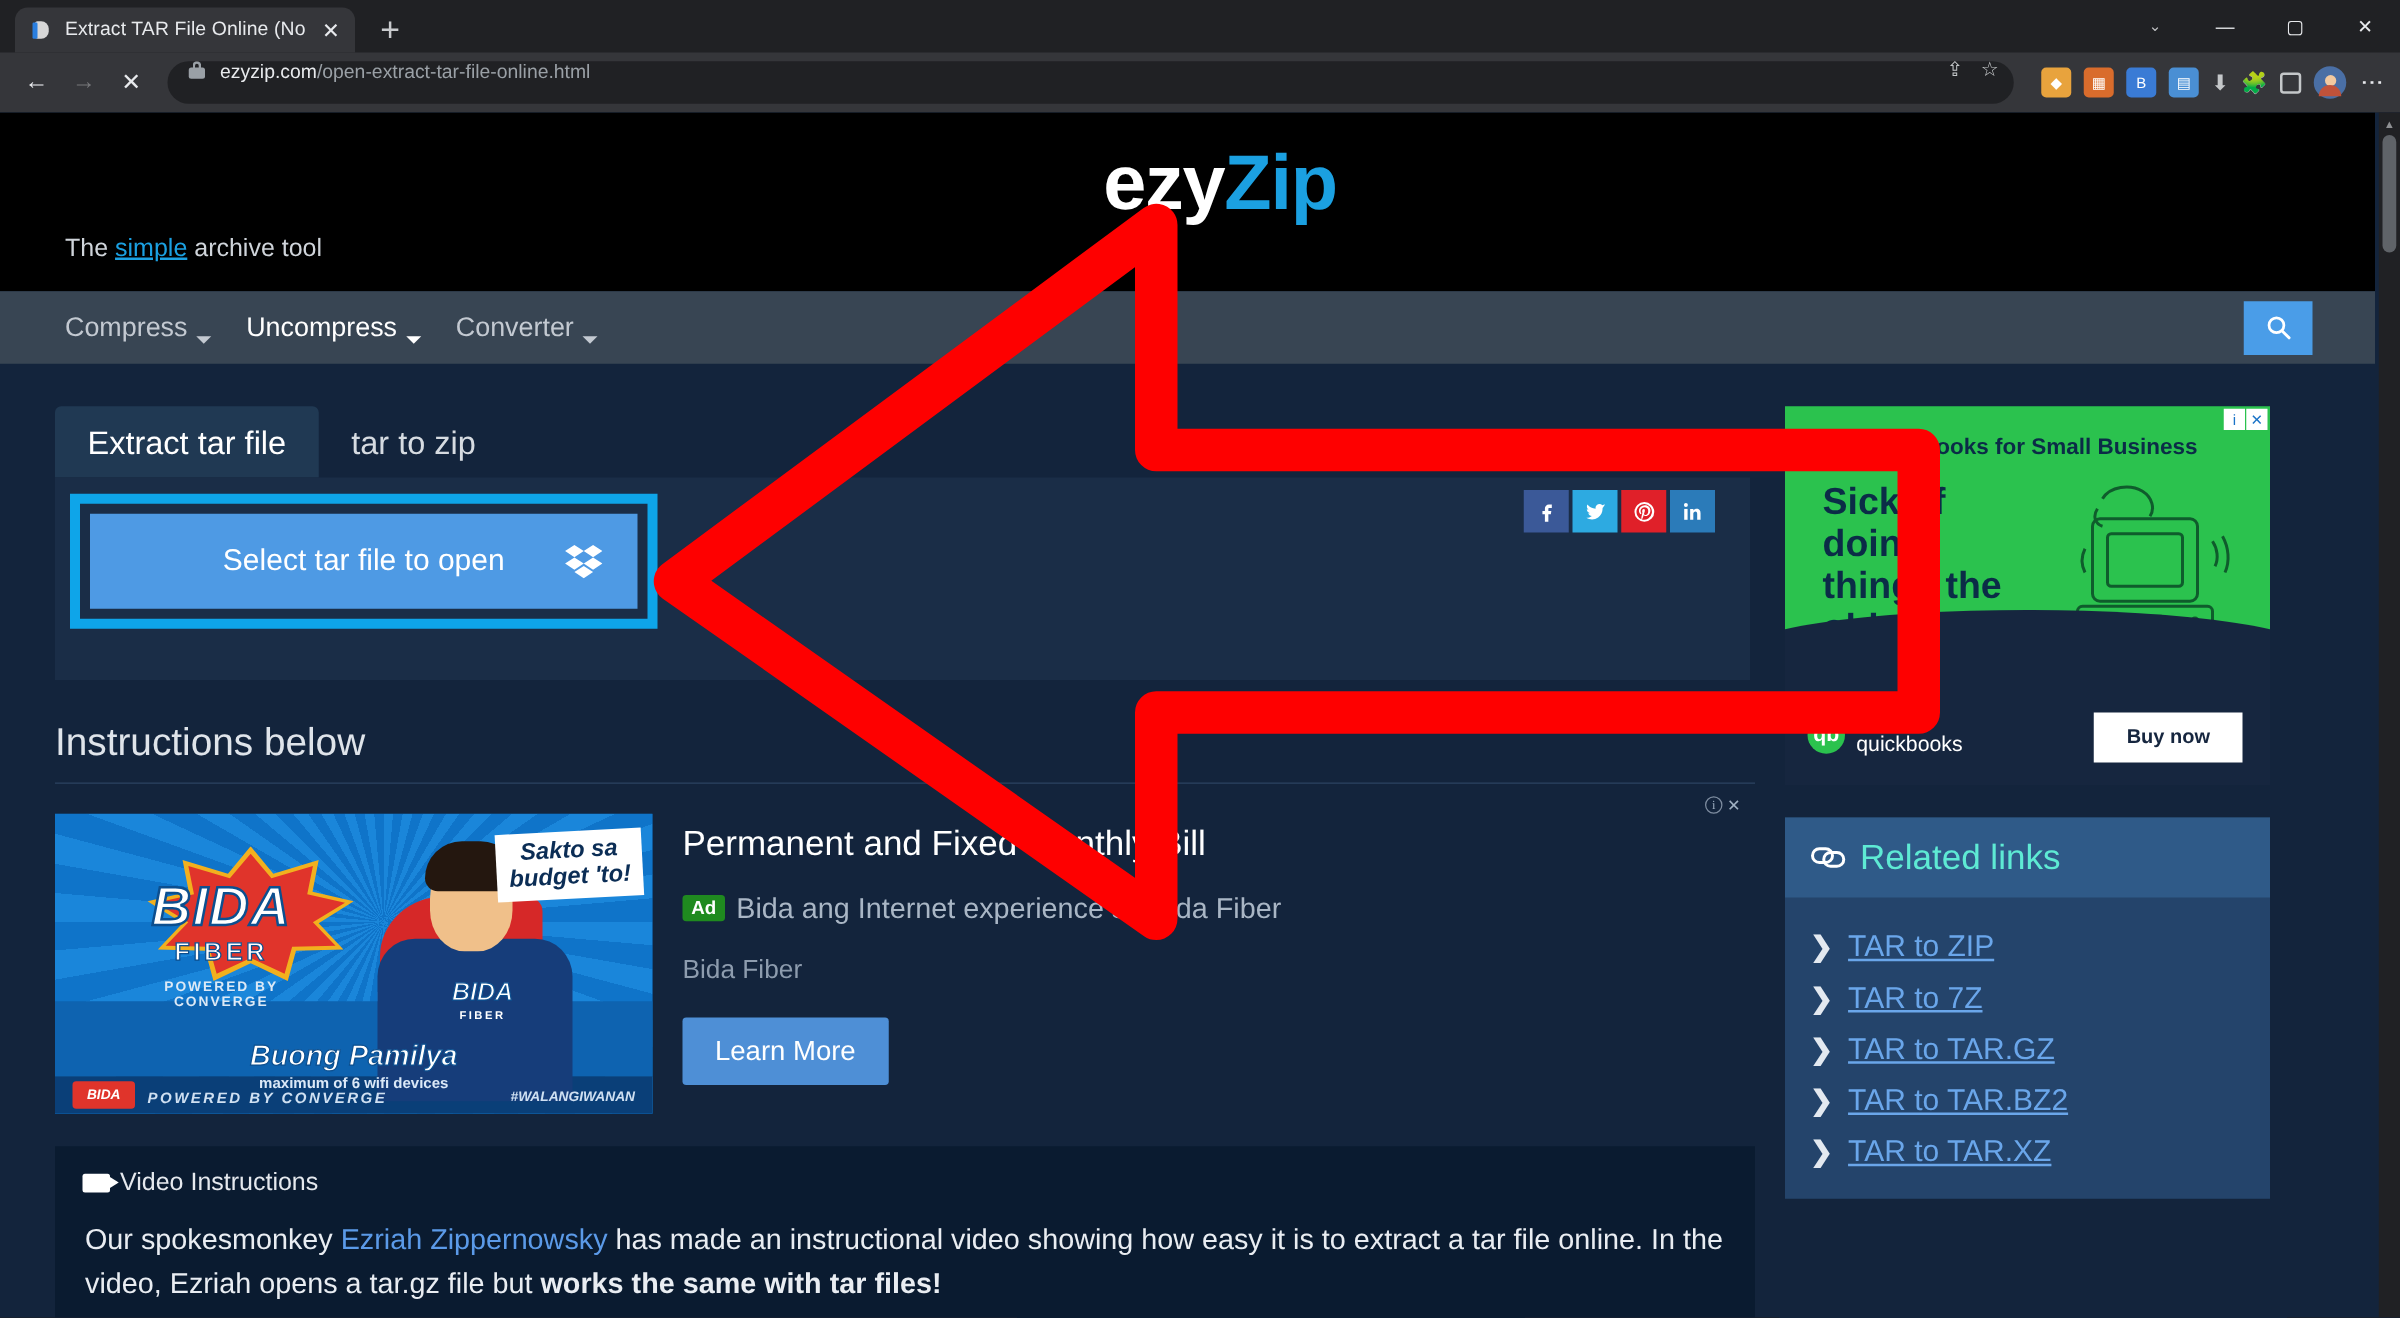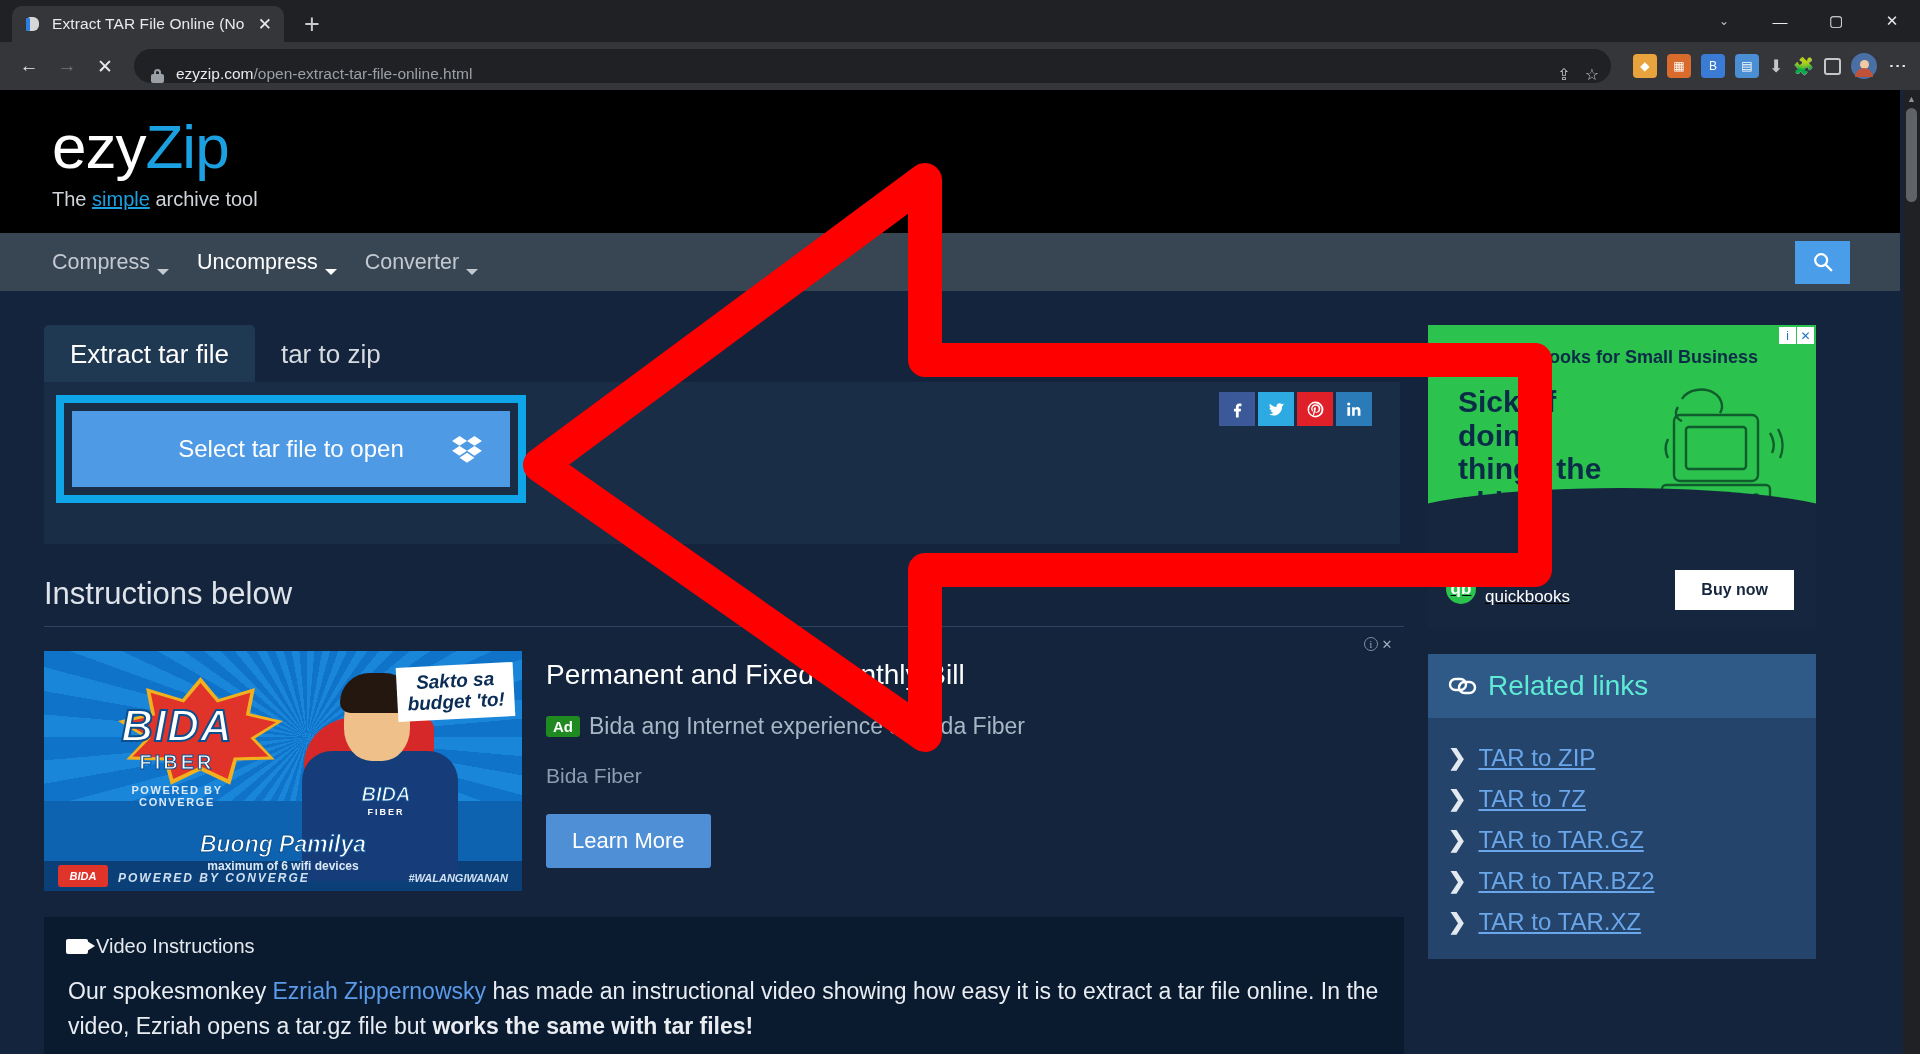--- a/index.html
+++ b/index.html
@@ -59,21 +59,21 @@
     height: 48px; background: #35363a; display: flex; align-items: center;
     padding: 0 12px; gap: 4px; position: relative;
   }
   .navbtn {
     width: 34px; height: 34px; display: flex; align-items: center; justify-content: center;
     color: #e8eaed; font-size: 19px; border-radius: 50%; flex: 0 0 auto;
   }
   .navbtn.disabled { color: #76777a; }
   .omnibox {
     flex: 1 1 auto; height: 34px; background: #202124; border-radius: 17px;
-    display: flex; align-items: flex-end; padding: 0 12px 0 17px; gap: 12px;
+    display: flex; align-items: flex-start; padding: 0 12px 0 17px; gap: 12px;
     margin: 0 8px; min-width: 0;
   }
   .lock { width: 13px; height: 14px; position: relative; flex: 0 0 13px; }
   .lock .body { position: absolute; bottom: 0; left: 0; width: 13px; height: 9px; background: #9aa0a6; border-radius: 2px; }
   .lock .shk { position: absolute; top: 0; left: 3px; width: 7px; height: 7px;
     border: 2px solid #9aa0a6; border-bottom: none; border-radius: 4px 4px 0 0; }
   .url { font-size: 15.5px; white-space: nowrap; overflow: hidden; flex: 1 1 auto; }
   .url .dom { color: #e8eaed; }
   .url .path { color: #9aa0a6; }
   .omni-icons { display: flex; align-items: center; gap: 14px; }
@@ -92,21 +92,21 @@
     writing-mode: vertical-rl; padding: 0 4px; }
 
   
   .viewport {
     position: absolute; left: 0; top: 90px; width: 1920px; height: 964px;
     background: #13243c; overflow: hidden;
   }
   .page { width: 1900px; }
 
   .site-header { background: #000; padding: 26px 0 22px 52px; }
-  .logo { font-size: 62px; line-height: 1; font-weight: 400; letter-spacing: -1px; }
+  .logo { font-size: 62px; line-height: 1; font-weight: 700; letter-spacing: -1px; text-align: center; }
   .logo .ezy { color: #fff; }
   .logo .zip { color: #1ba0e1; }
   .tagline { margin-top: 10px; font-size: 20px; color: #cfd4da; font-weight: 300; }
   .tagline .simple { color: #1ba0e1; text-decoration: underline; }
 
   .navbar {
     background: #384553; height: 58px; display: flex; align-items: center;
     padding: 0 0 0 52px; justify-content: space-between;
   }
   .navlinks { display: flex; align-items: center; gap: 28px; }
@@ -257,21 +257,21 @@
   .qbad .adctl { position: absolute; right: 2px; top: 2px; display: flex; gap: 1px; z-index: 5; }
   .qbad .adctl .b { width: 17px; height: 17px; background: #fff; display: flex; align-items: center;
     justify-content: center; font-size: 12px; color: #1a73c7; }
   .qbhdr { text-align: center; color: #0b2c47; font-size: 18px; font-weight: bold; padding-top: 22px; }
   .qbslog { position: absolute; left: 30px; top: 60px; color: #0b2c47; font-size: 30px;
     font-weight: bold; line-height: 1.12; }
   .qbart { position: absolute; right: 24px; top: 48px; width: 140px; height: 160px; }
   .qbfoot { position: absolute; left: 0; right: 0; bottom: 0; height: 84px; background: #16263f; }
   .qbcurve { position: absolute; left: -40px; right: -40px; bottom: 70px; height: 70px;
     background: #16263f; border-radius: 50% 50% 0 0; }
-  .qblogo { position: absolute; left: 18px; bottom: 22px; display: flex; align-items: center; gap: 9px; text-decoration: underline; }
+  .qblogo { position: absolute; left: 18px; bottom: 22px; display: flex; align-items: center; gap: 9px; }
   .qbcircle { width: 30px; height: 30px; border-radius: 50%; background: #2bc24e; color: #fff;
     display: flex; align-items: center; justify-content: center; font-size: 17px; font-weight: bold; }
   .qbwords { color: #fff; line-height: 1.05; }
   .qbwords .t { font-size: 12px; letter-spacing: 1.5px; }
   .qbwords .q { font-size: 17px; }
   .qbbuy { position: absolute; right: 22px; bottom: 18px; background: #fff; color: #16263f;
     font-size: 16px; font-weight: bold; padding: 11px 26px; cursor: pointer; }
 
   .related { margin-top: 26px; width: 388px; background: #24446b; }
   .relhdr { background: #2f5a88; color: #5eead4; font-size: 28px; padding: 16px 20px;

